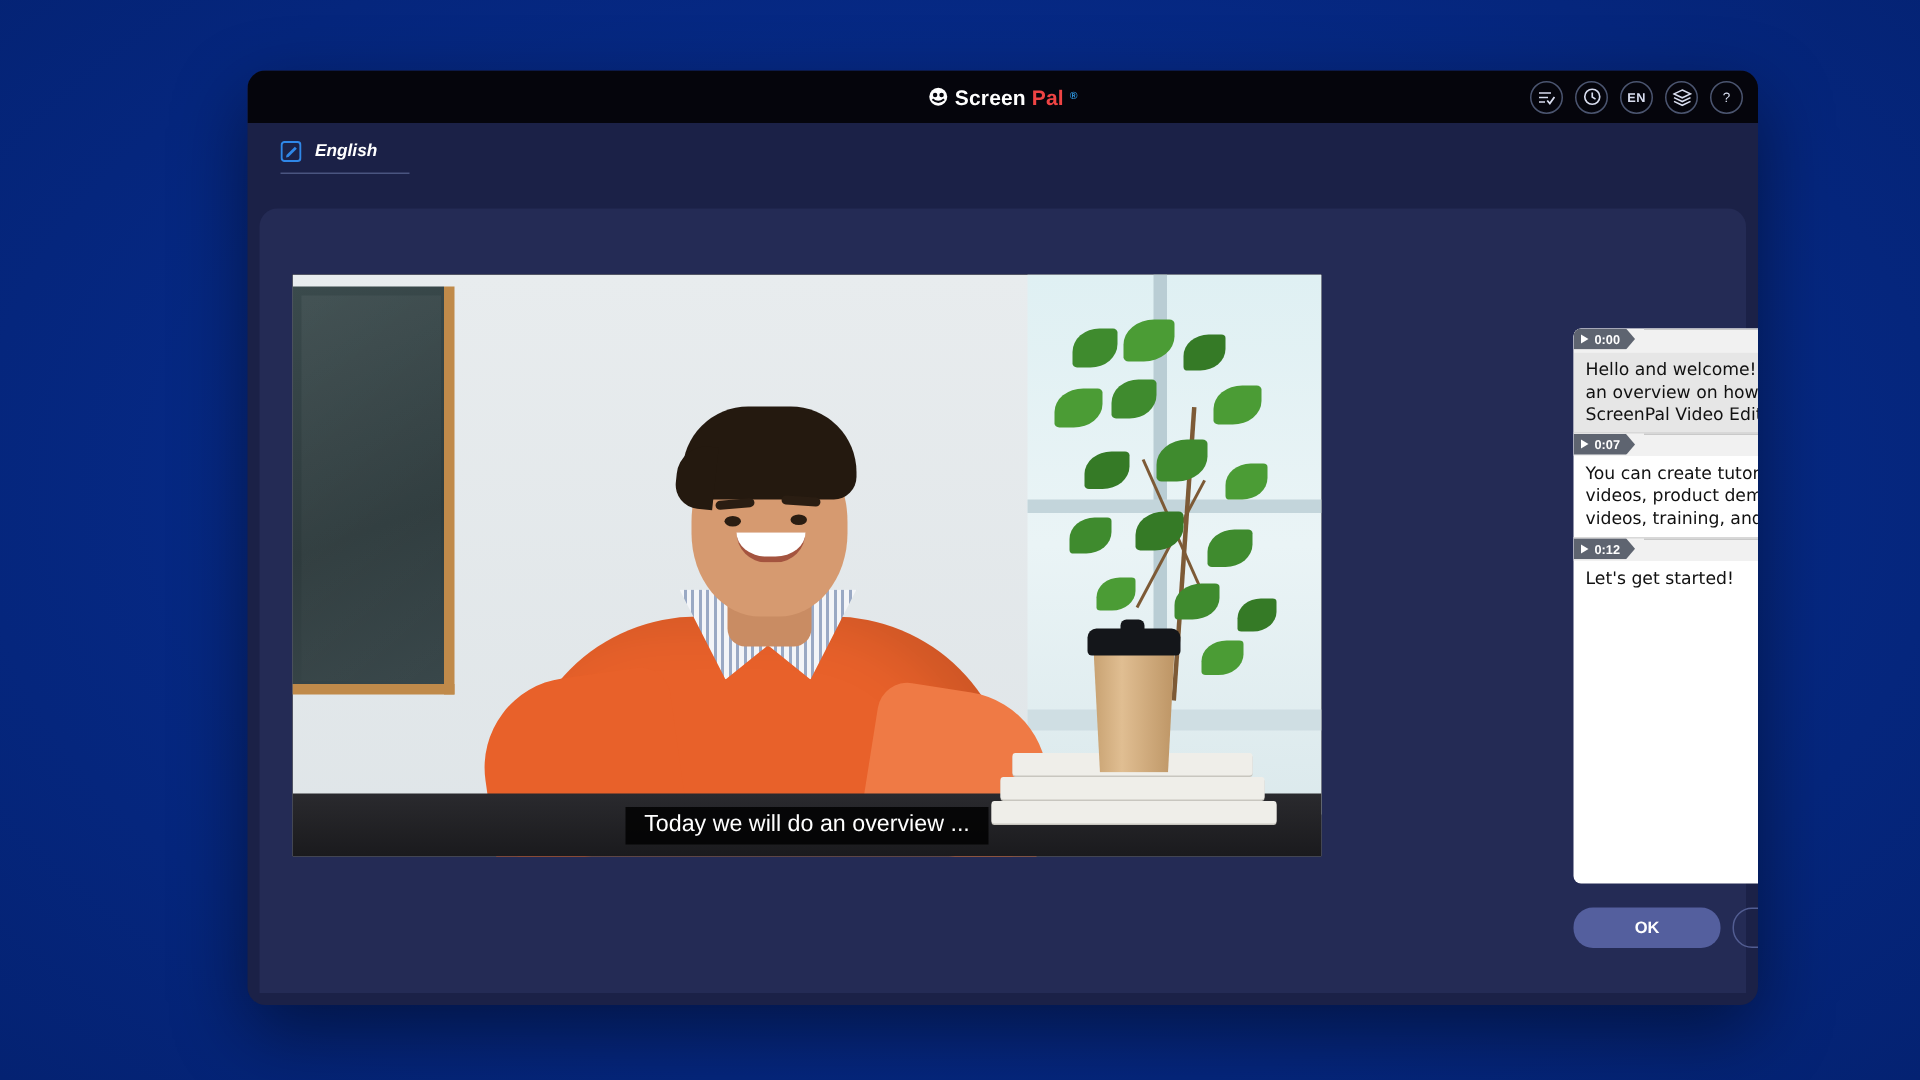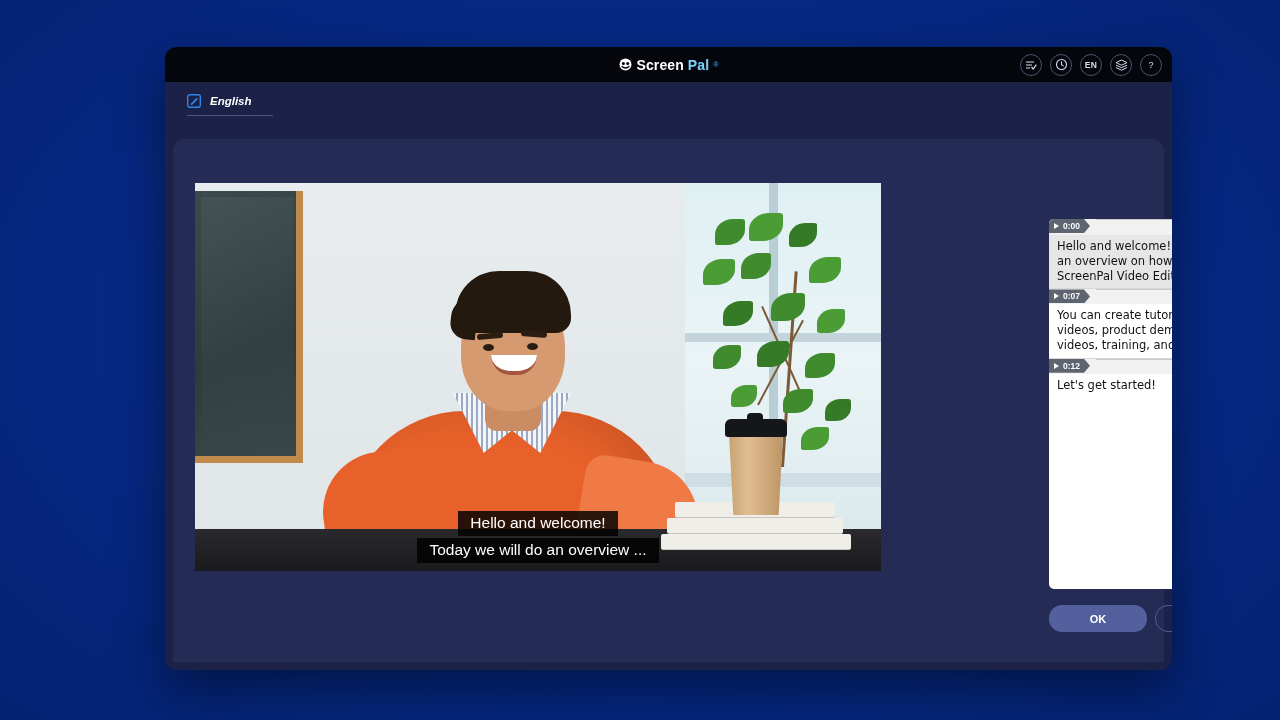--- a/index.html
+++ b/index.html
@@ -36,21 +36,21 @@
     display: flex; align-items: center; gap: 4px;
     font-size: 14px; font-weight: bold; letter-spacing: .1px;
   }
   .logo-mark {
     width: 13px; height: 13px; margin-right: 1px;
     display: inline-block;
     position: relative;
   }
   .logo-mark svg { display: block; }
   .logo-screen { color: #ffffff; }
-  .logo-pal { color: #7dd3fc; }
+  .logo-pal { color: #ef4444; }
   .logo-tm { color: #2f9ce8; font-size: 7px; vertical-align: super; }
 
   .titlebar-icons {
     position: absolute; right: 10px; top: 0; height: 35px;
     display: flex; align-items: center; gap: 8px;
   }
   .tb-btn {
     width: 22px; height: 22px; border-radius: 50%;
     border: 1px solid #4b5570;
     display: flex; align-items: center; justify-content: center;
@@ -406,21 +406,20 @@
           <div class="book" style="bottom:0;"></div>
           <div class="book" style="bottom:16px;width:176px;left:6px;"></div>
           <div class="book" style="bottom:32px;width:160px;left:14px;"></div>
         </div>
         <div class="vid-cup">
           <div class="cup-body"></div>
           <div class="cup-lid"></div>
         </div>
 
         <div class="subs">
-          <div class="sub-line">Hello and welcome!</div>
           <div class="sub-line">Today we will do an overview ...</div>
         </div>
       </div>
 
 
       <div class="cap-list">
 
         <div class="cue">
           <div class="cue-bar">
             <div class="time-chip">

